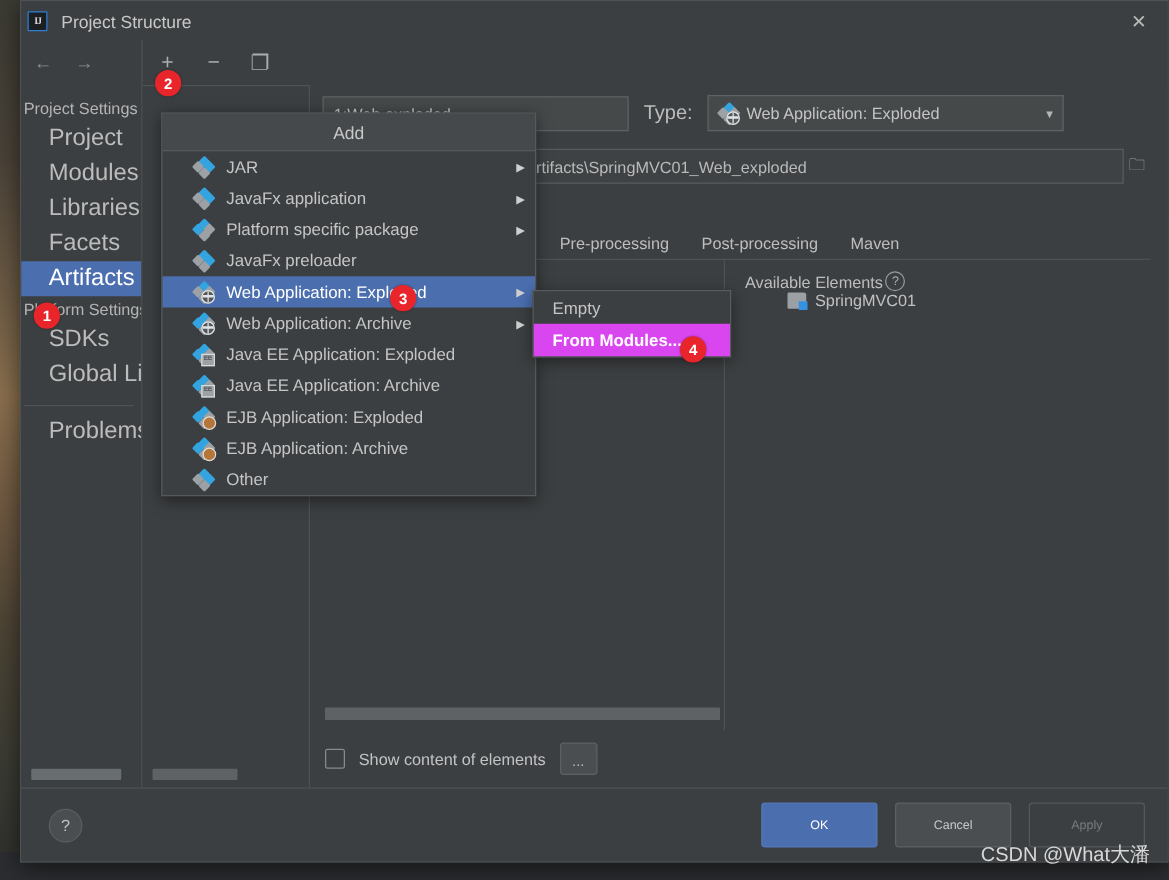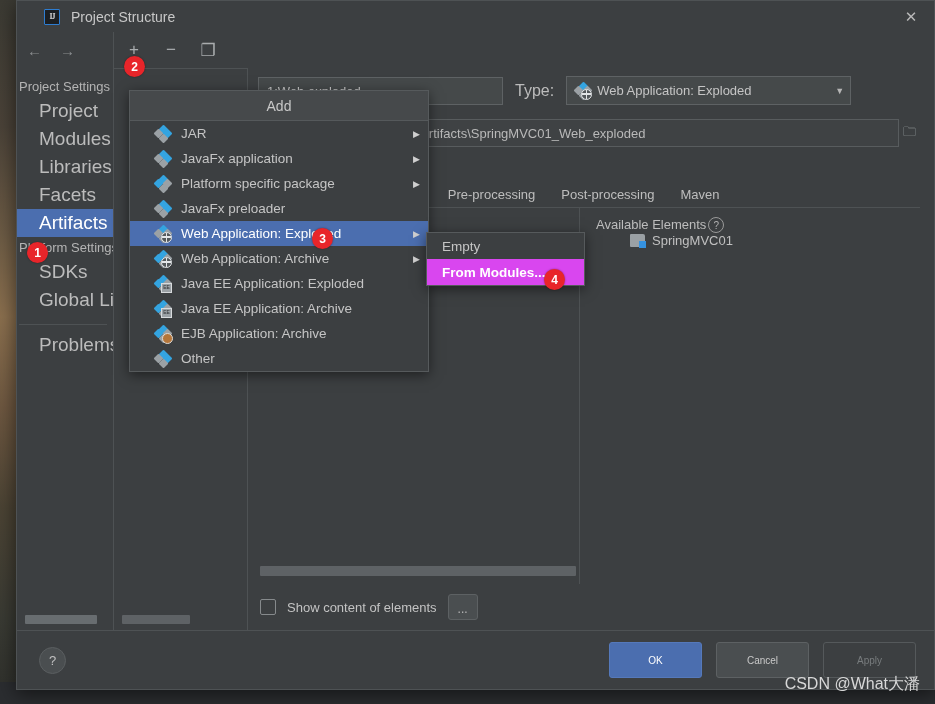--- a/index.html
+++ b/index.html
@@ -53,21 +53,21 @@
     flex-direction: column;
   }
 
   
   #titlebar {
     height: 31px;
     min-height: 31px;
     background: #3c3f41;
     display: flex;
     align-items: center;
-    padding-left: 27px;
+    padding-left: 5px;
     position: relative;
   }
   .idea-logo {
     width: 16px; height: 16px;
     border: 1.6px solid #2e7dd1;
     background: #1c1f22;
     border-radius: 1px;
     display: flex; align-items: center; justify-content: center;
     font-size: 8px; font-weight: bold; color: #d6d6d6;
     font-family: "Liberation Serif", serif;
@@ -297,21 +297,21 @@
   #available-pane {
     width: 340px;
     min-width: 340px;
     padding-left: 16px;
     padding-top: 9px;
     box-sizing: border-box;
   }
   #available-title {
     color: #bdbdbd;
     font-size: 13px;
-    display: flex; gap: 2px;
+    display: flex; align-items: center; gap: 2px;
   }
   .help-circle {
     width: 14px; height: 14px;
     border: 1px solid #9a9a9a;
     border-radius: 50%;
     color: #b0b0b0;
     font-size: 10px;
     display: inline-flex; align-items: center; justify-content: center;
     cursor: pointer;
   }
@@ -782,20 +782,30 @@
         <span class="ic">
           <span class="dm blue t"></span>
             <span class="dm blue l"></span>
           <span class="dm gray r"></span>
             <span class="dm gray b"></span>
           <span class="ee-box">EE</span>
         </span>
         <span class="mi-label">Java EE Application: Archive</span>
       </div>
 
+      <div class="menu-item">
+        <span class="ic">
+          <span class="dm blue t"></span>
+            <span class="dm blue l"></span>
+          <span class="dm gray r"></span>
+            <span class="dm gray b"></span>
+          <span class="bean"></span>
+        </span>
+        <span class="mi-label">EJB Application: Exploded</span>
+      </div>
 
       <div class="menu-item">
         <span class="ic">
           <span class="dm blue t"></span>
             <span class="dm blue l"></span>
           <span class="dm gray r"></span>
             <span class="dm gray b"></span>
           <span class="bean"></span>
         </span>
         <span class="mi-label">EJB Application: Archive</span>

